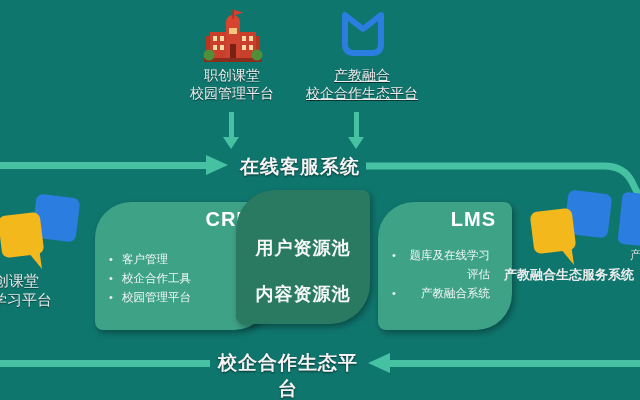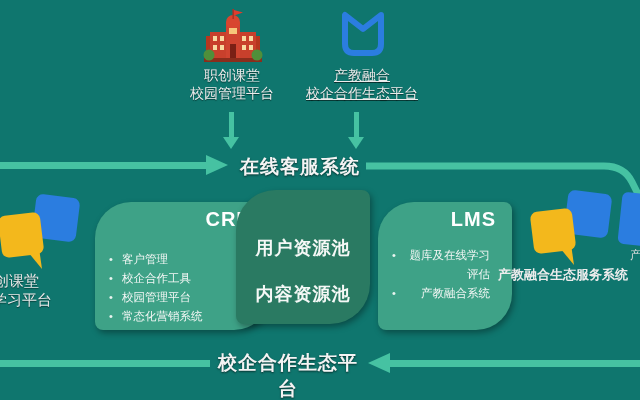--- a/index.html
+++ b/index.html
@@ -27,21 +27,21 @@
   .leaf { border-radius:36px 8px 36px 8px; box-shadow:2px 3px 6px rgba(0,0,0,.35); }
   .box-light { background:#3ea287; }
   .box-dark  { background:#2a7a62; }
   .box-title { position:absolute; top:6px; right:16px; font-size:20px; font-weight:bold; color:#ffffff; letter-spacing:1px; }
   .box-list { list-style:none; margin:0; padding:0; position:absolute; left:12px; top:48px; width:110px; }
   .box-list li { position:relative; padding-left:15px; font-size:11.5px; line-height:19px; color:#f3f7f5; }
   .box-list li::before { content:"•"; position:absolute; left:2px; top:0; font-size:11px; color:#eaf5f0; }
   .pool-line { position:absolute; width:100%; text-align:center; font-size:18px; font-weight:bold; color:#f5f8f6; letter-spacing:1px; }
 
   .side-label { font-size:15px; line-height:19px; color:#e9e9e9; text-shadow:0 1px 1px rgba(0,0,0,.5); white-space:nowrap; }
-  .right-label { font-size:13px; font-weight:bold; color:#ececec; text-align:left; white-space:nowrap; }
+  .right-label { font-size:13px; font-weight:bold; color:#ececec; text-align:center; white-space:nowrap; }
   .edge-frag { font-size:12px; color:#dcdcdc; }
 
   .edge-blue { width:30px; height:52px; background:#2b7de0; border-radius:6px; transform:rotate(6deg); }
 </style>
 </head>
 <body>
 
 <div id="stage">
 
   <svg class="abs" style="left:202px; top:8px;" width="62" height="58" viewBox="0 0 62 58">
@@ -100,21 +100,20 @@
     <div>创课堂</div>
     <div style="margin-left:-2px;">学习平台</div>
   </div>
 
   <div class="abs leaf box-light" style="left:95px; top:202px; width:135px; height:128px;padding-left:40px;">
     <div class="box-title">CRM</div>
     <ul class="box-list">
         <li>客户管理</li>
         <li>校企合作工具</li>
         <li>校园管理平台</li>
-        <li>常态化营销系统</li>
       </ul>
   </div>
 
   <div class="abs leaf box-dark" style="left:236px; top:190px; width:134px; height:134px; border-radius:40px 8px 40px 8px;font-family:Liberation Mono, monospace;">
     <div class="pool-line" style="top:46px;">用户资源池</div>
     <div class="pool-line" style="top:92px;">内容资源池</div>
   </div>
 
   <div class="abs leaf box-light" style="left:378px; top:202px; width:134px; height:128px;text-align:right;">
     <div class="box-title">LMS</div>

